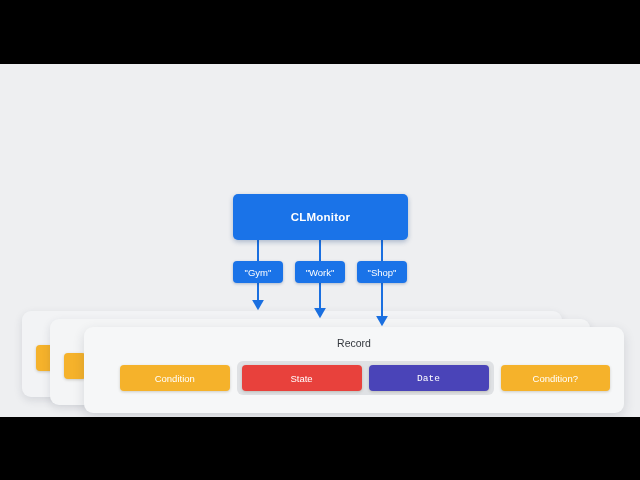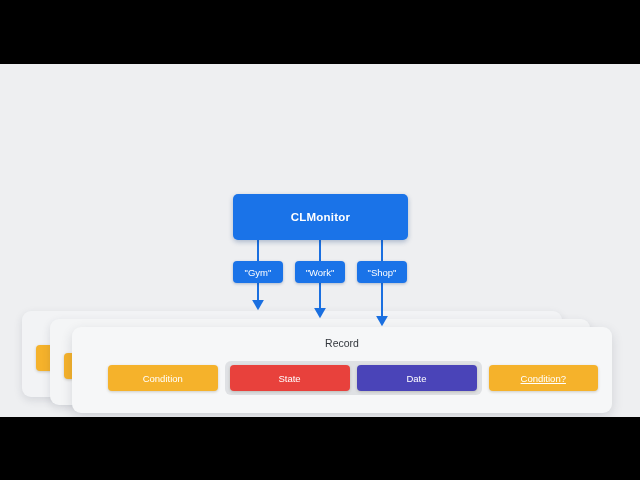--- a/index.html
+++ b/index.html
@@ -112,21 +112,21 @@
     background: #f2f3f5;
   }
   .record-card.back1 {
     left: 50px;
     top: 255px;
     width: 540px;
     height: 86px;
     background: #f4f5f6;
   }
   .record-card.front {
-    left: 72px;
+    left: 84px;
     top: 263px;
     width: 540px;
     height: 86px;
     background: #f6f7f8;
     box-shadow: 0 4px 12px rgba(40,50,70,0.15);
   }
 
   .record-title {
     position: absolute;
     left: 0;
@@ -202,26 +202,26 @@
 
       <div class="fields-row">
         <div class="field-pill" style="background:#f5b22b; width:122px;">
           <span>Condition</span>
         </div>
 
         <div class="field-group">
           <div class="field-pill" style="background:#e8413c; width:120px;">
             <span>State</span>
           </div>
-          <div class="field-pill" style="background:#4a44b8; width:120px;">
+          <div class="field-pill" style="background:#4a44b8; width:120px;font-family:Liberation Mono, monospace;">
             <span>Date</span>
           </div>
         </div>
 
-        <div class="field-pill" style="background:#f5b22b; width:122px;text-decoration:underline;">
+        <div class="field-pill" style="background:#f5b22b; width:122px;">
           <span>Condition?</span>
         </div>
       </div>
     </div>
 
     <svg class="connectors" viewBox="0 0 640 353" xmlns="http://www.w3.org/2000/svg">
       <defs>
         <marker id="ah" markerWidth="7" markerHeight="7" refX="2.6" refY="3" orient="auto" markerUnits="strokeWidth">
           <path d="M0,0 L0,6 L5.2,3 z" fill="#1a6fe0"></path>
         </marker>

